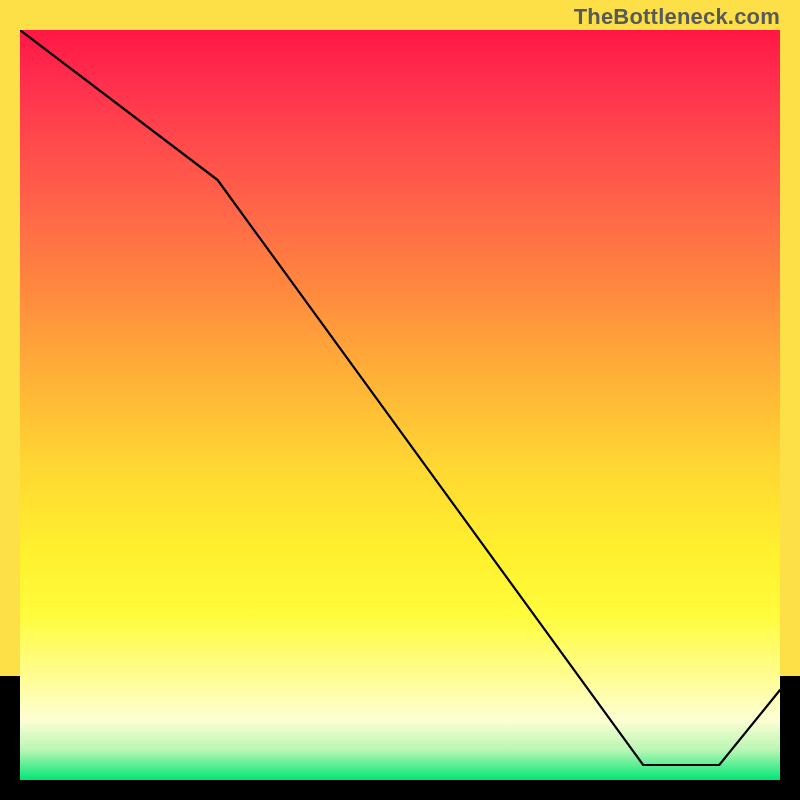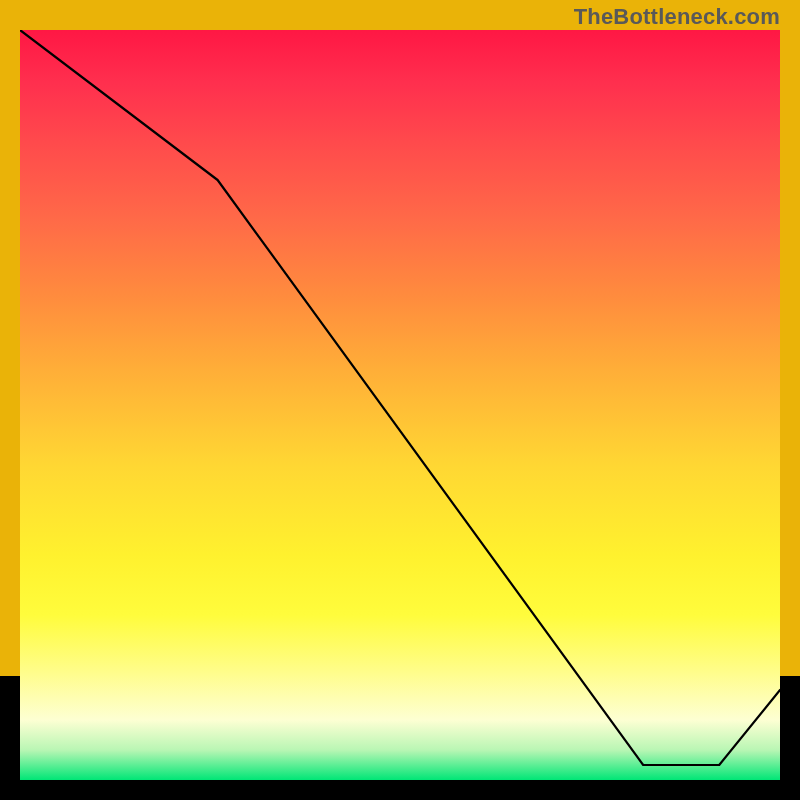--- a/index.html
+++ b/index.html
@@ -9,21 +9,21 @@
     height: 800px;
     background: #000;
     overflow: hidden;
   }
   .frame {
     position: absolute;
     top: 0;
     left: 0;
     width: 800px;
     height: 676px;
-    background: #eab308;
+    background: #fde047;
   }
   .watermark {
     position: absolute;
     top: 4px;
     right: 20px;
     color: #595959;
     font-family: Arial, Helvetica, sans-serif;
     font-weight: bold;
     font-size: 22px;
     letter-spacing: 0.2px;

